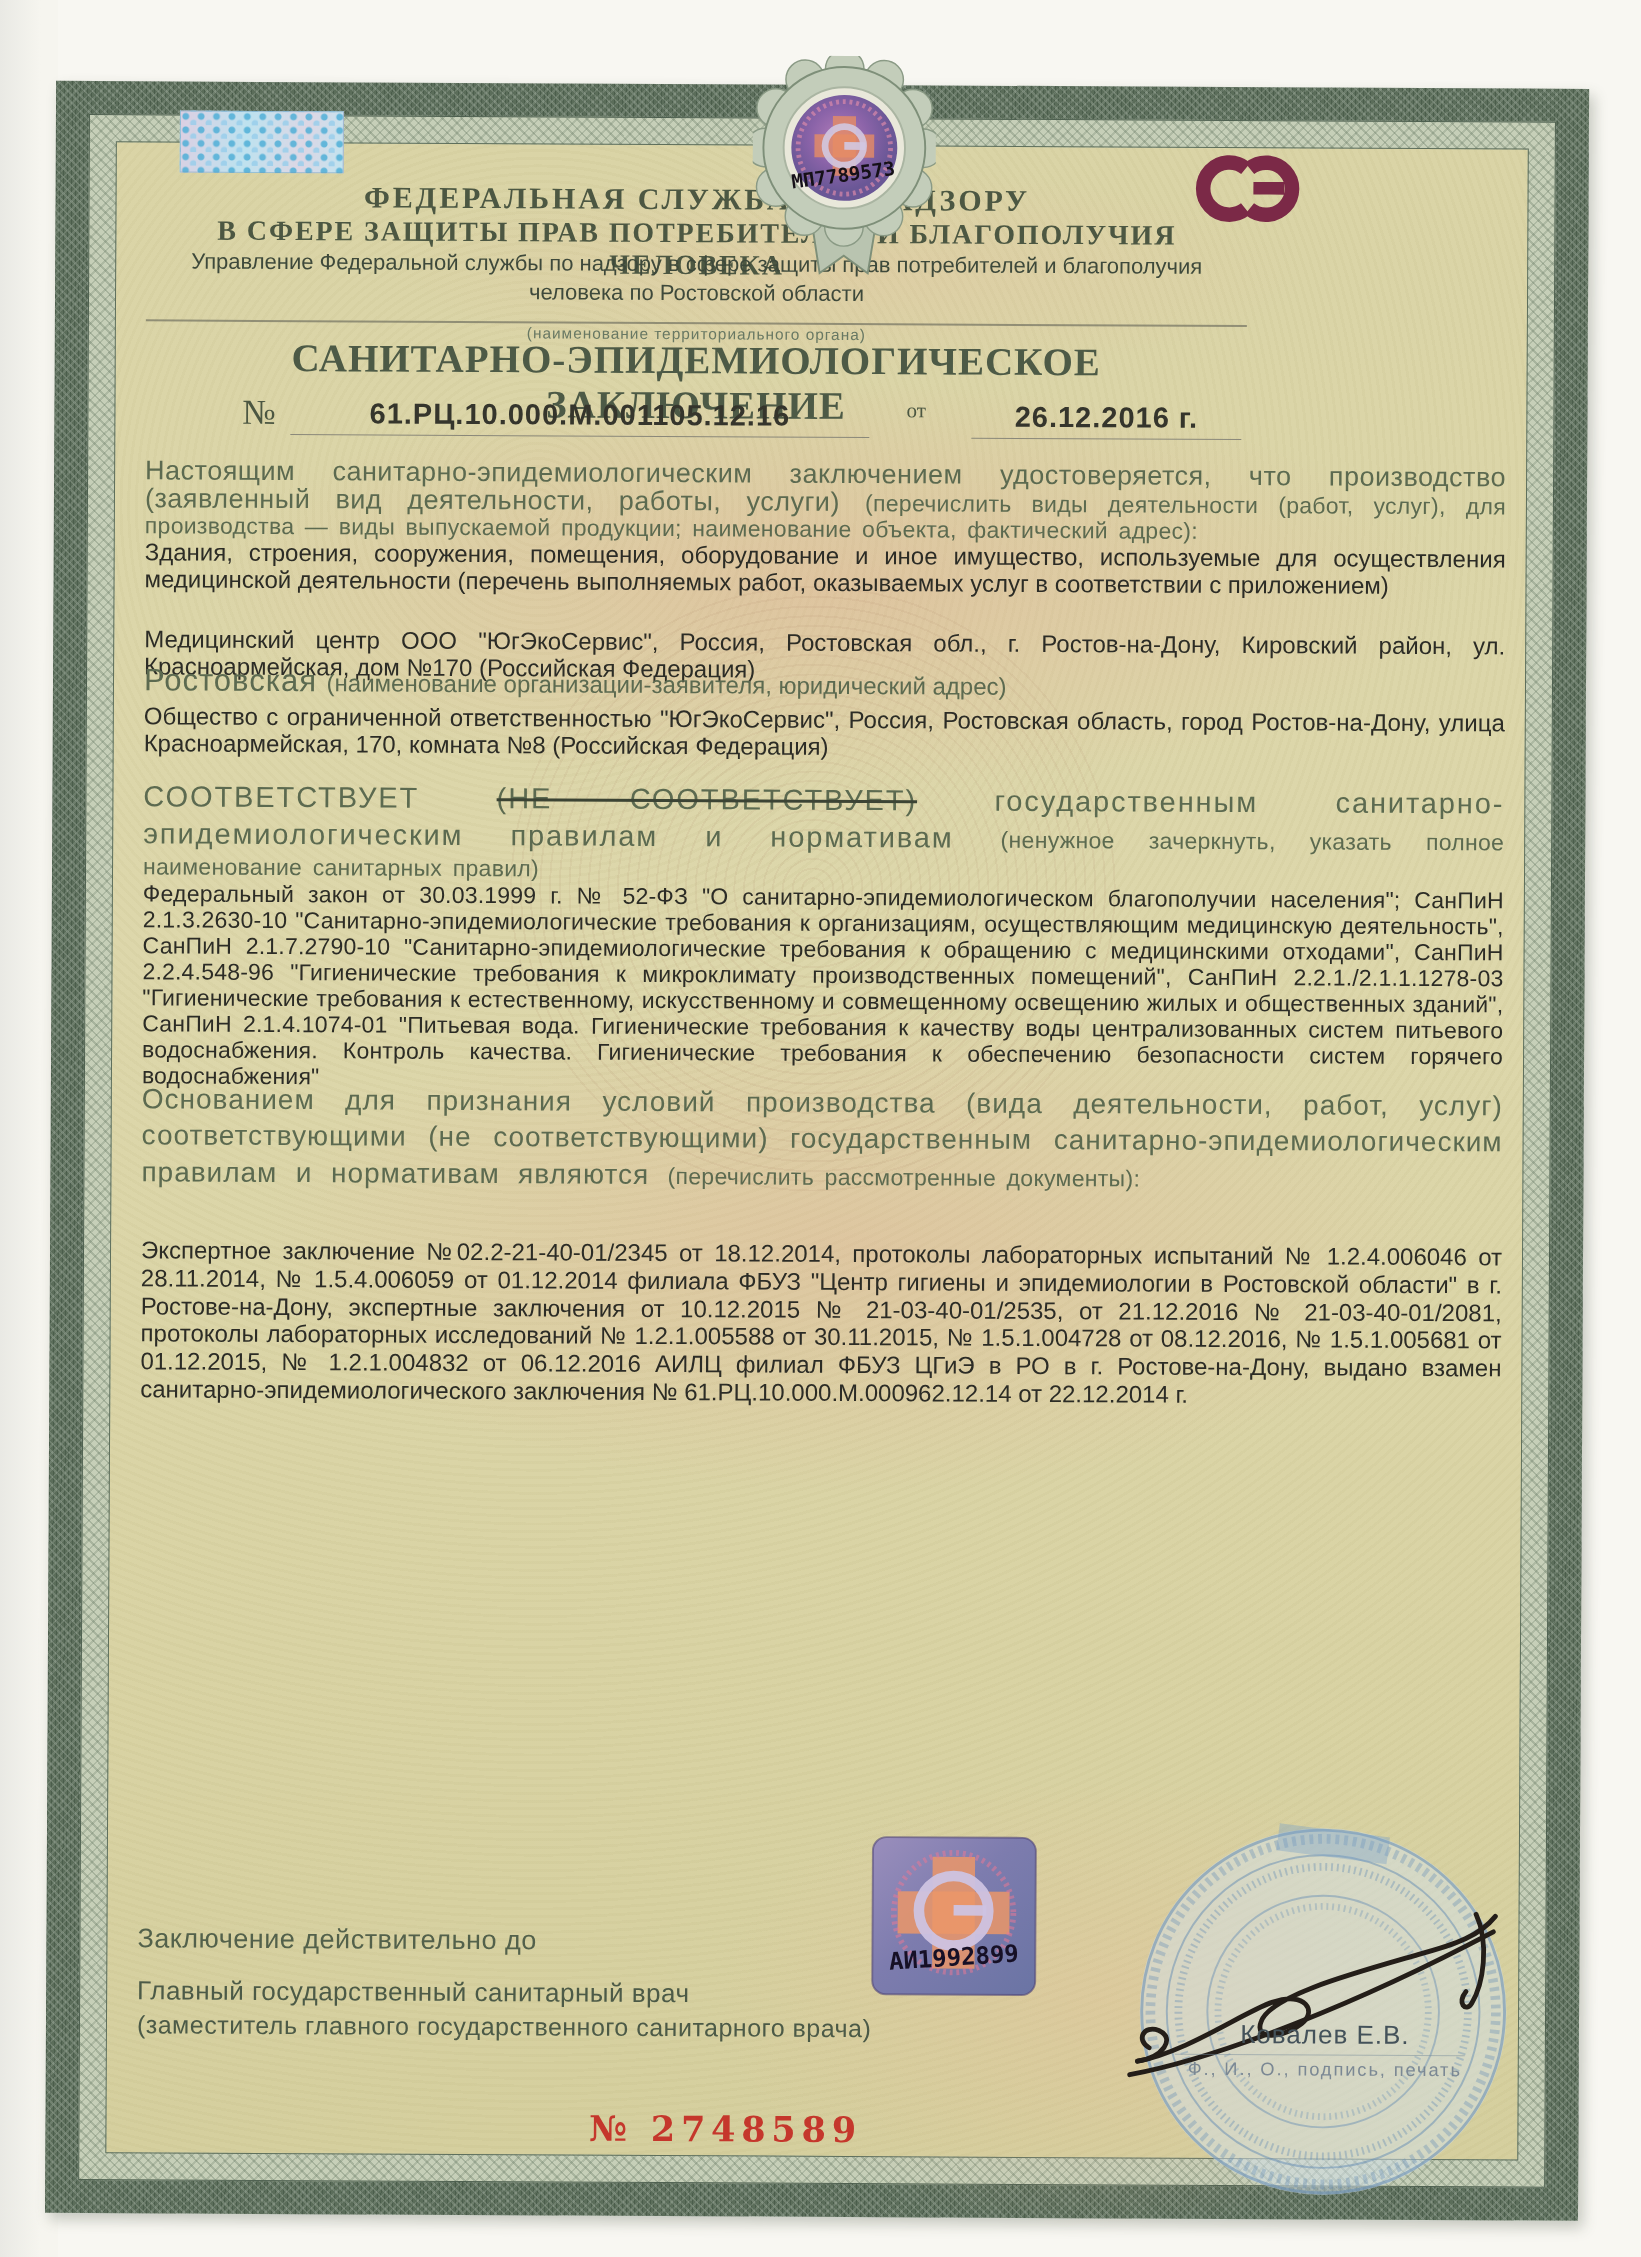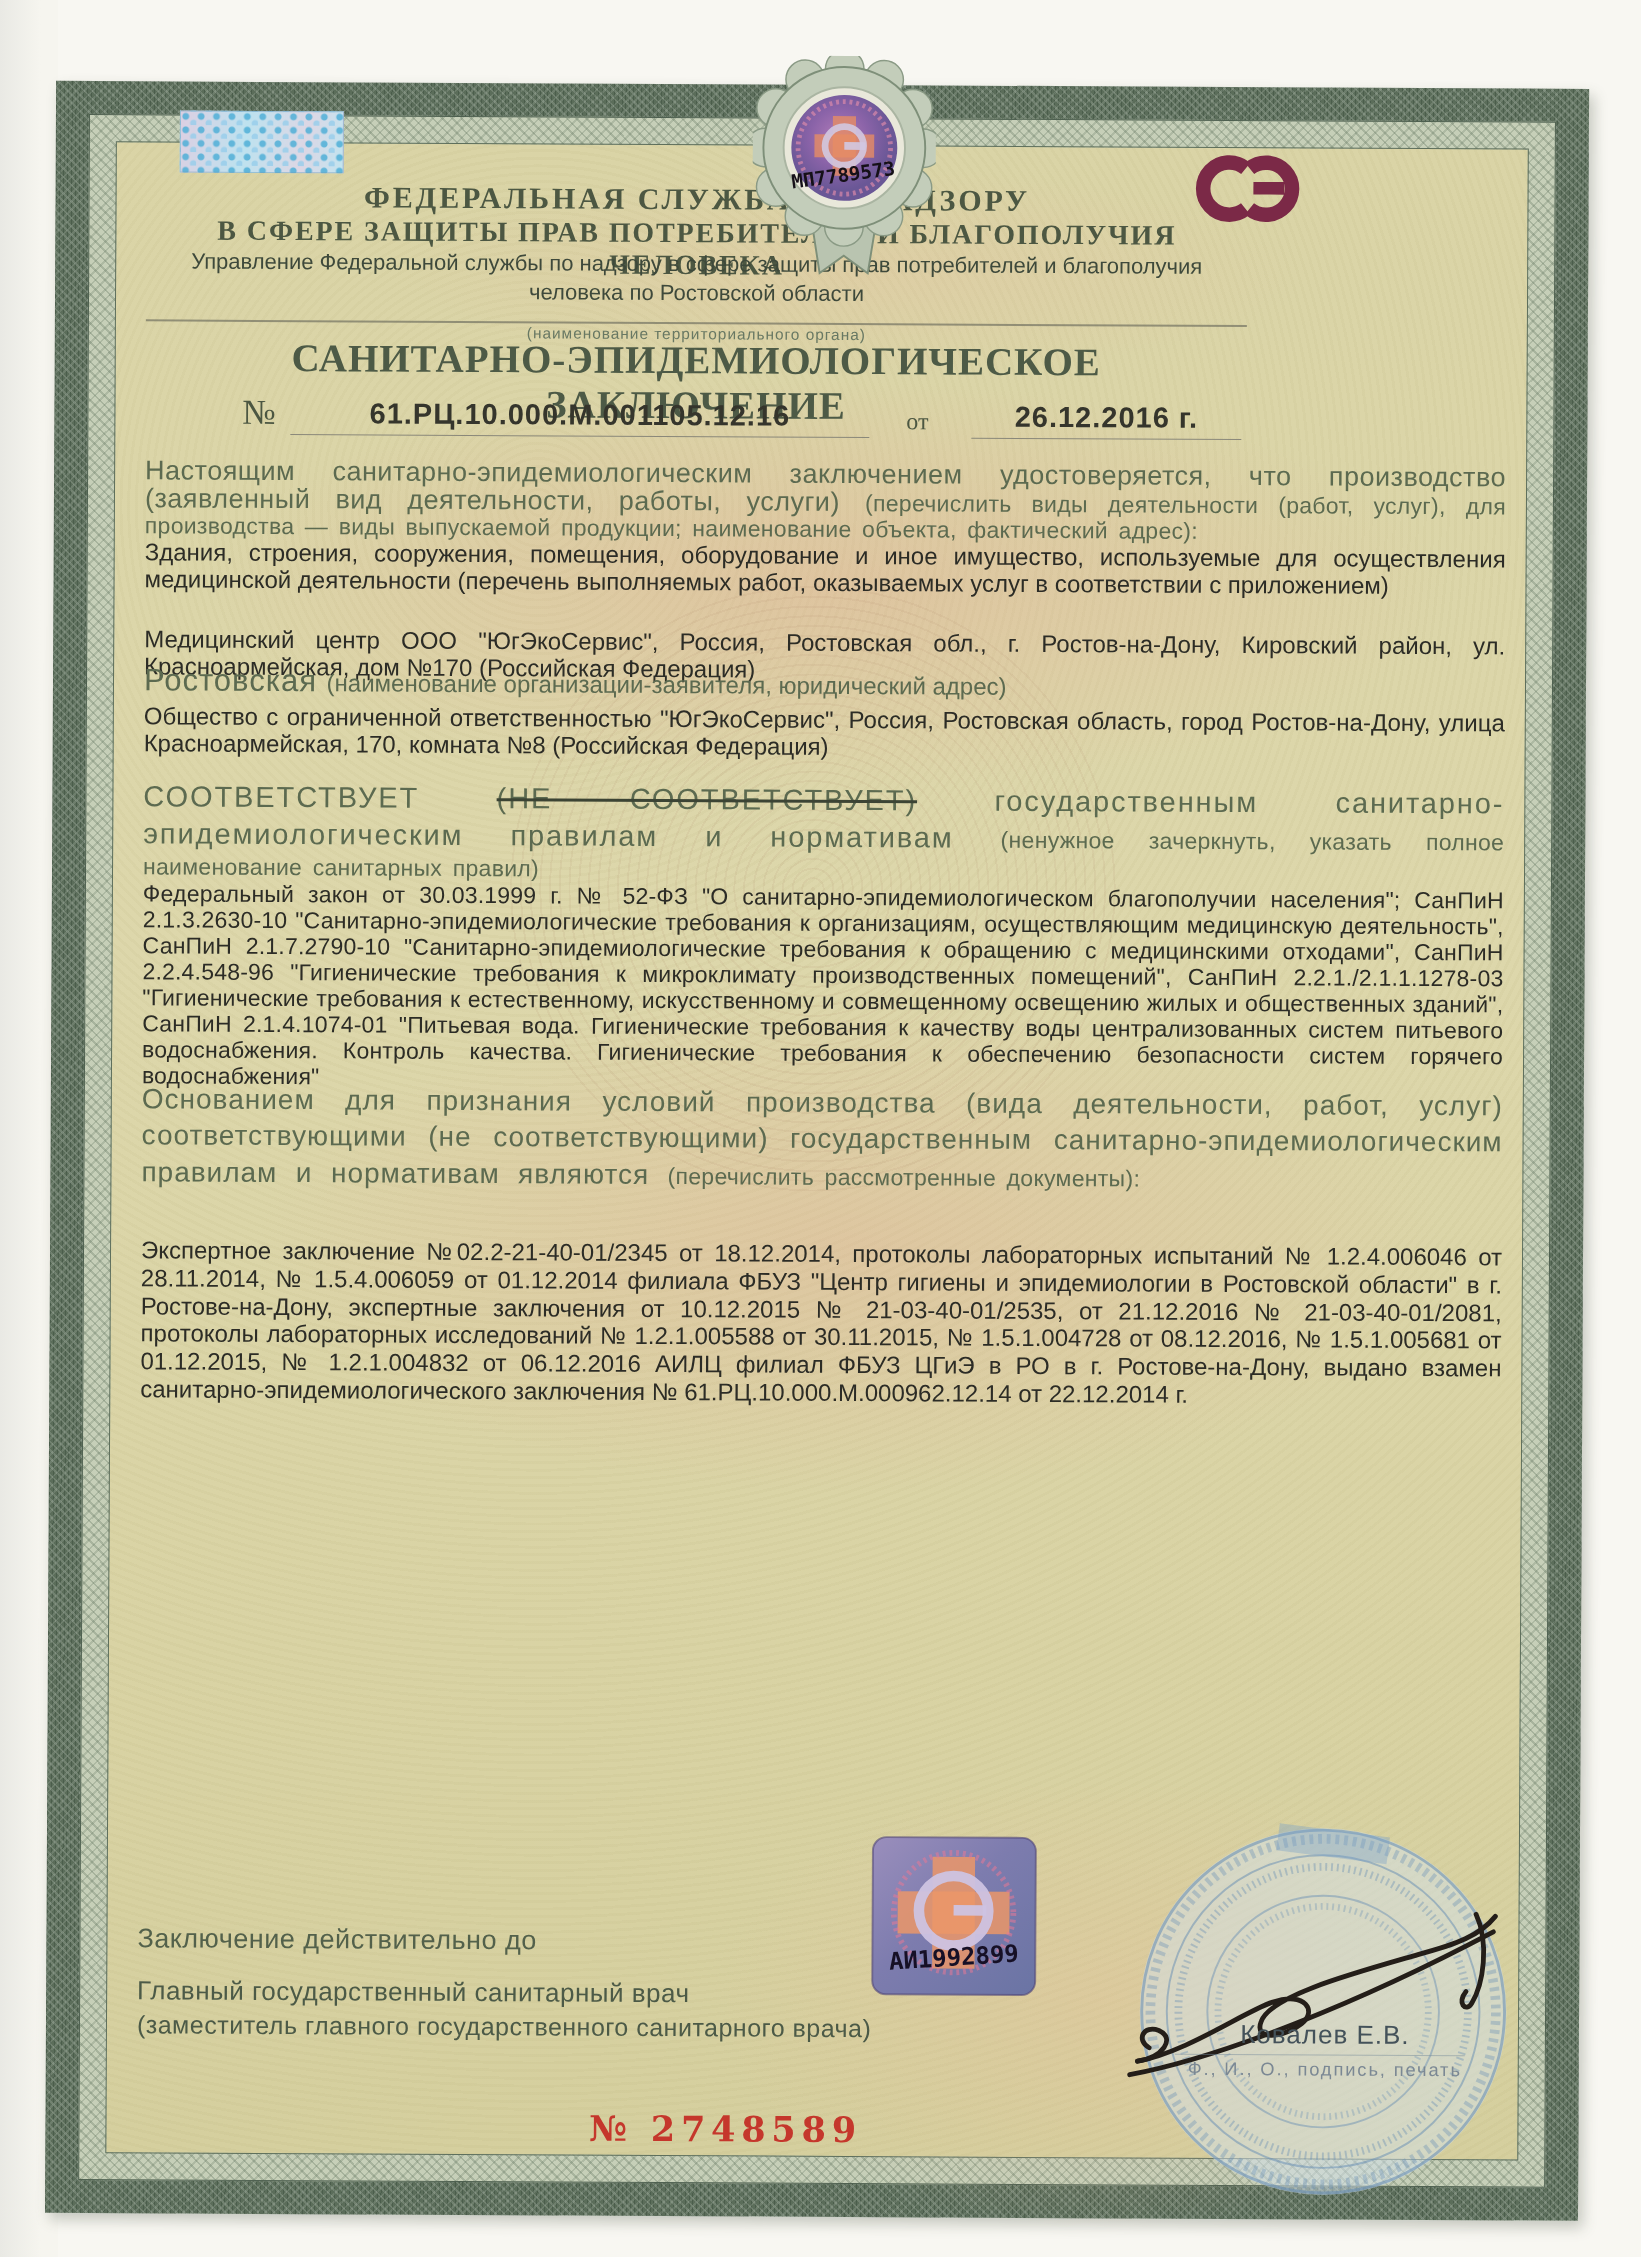--- a/index.html
+++ b/index.html
@@ -38,21 +38,21 @@
   .dept{top:166px;font-size:22px;color:#3e493b;line-height:1.3;}
   .divline{top:238px;width:1101px;height:1.9px;background:#6a6a5c;opacity:.65;}
   .orgcap{top:241px;font-size:15.4px;color:#687863;letter-spacing:1px;}
   .doctitle{top:253px;font-family:"Liberation Serif",serif;font-weight:bold;font-size:39px;
     letter-spacing:1px;color:#4d5a46;}
   .numrow{top:311px;height:50px;}
   .numrow span{position:absolute;}
   .nosign{left:97px;top:0;font-family:"Liberation Serif",serif;font-size:35px;color:#4c5742;}
   .blank1{left:145px;top:3.9px;width:579px;text-align:center;border-bottom:1.9px solid #8a887a;
     font-size:29px;font-weight:bold;color:#35352c;letter-spacing:1px;padding-bottom:3.9px;}
-  .otlbl{left:761px;top:12px;font-family:"Liberation Serif",serif;font-size:24px;color:#4c5742;}
+  .otlbl{left:761px;top:2px;font-family:"Liberation Serif",serif;font-size:21px;color:#4c5742;}
   .blank2{left:826px;top:3.9px;width:270px;text-align:center;border-bottom:1.9px solid #8a887a;
     font-size:29px;font-weight:bold;color:#35352c;letter-spacing:1px;padding-bottom:3.9px;}
   .formtxt{color:#5c6a50;text-align:justify;text-align-last:left;}
   .fbig{font-size:27px;letter-spacing:0.5px;word-spacing:7.7px;}
   .fsmall{font-size:23px;letter-spacing:0.3px;word-spacing:3.9px;}
   .intro{top:375px;line-height:1.05;}
   .inkval{color:#2c2c26;text-align:justify;text-align-last:left;}
   .objval{top:458px;font-size:24px;line-height:1.12;}
   .addrval{top:545px;font-size:24px;line-height:1.12;}
   .applicant{top:581px;}

